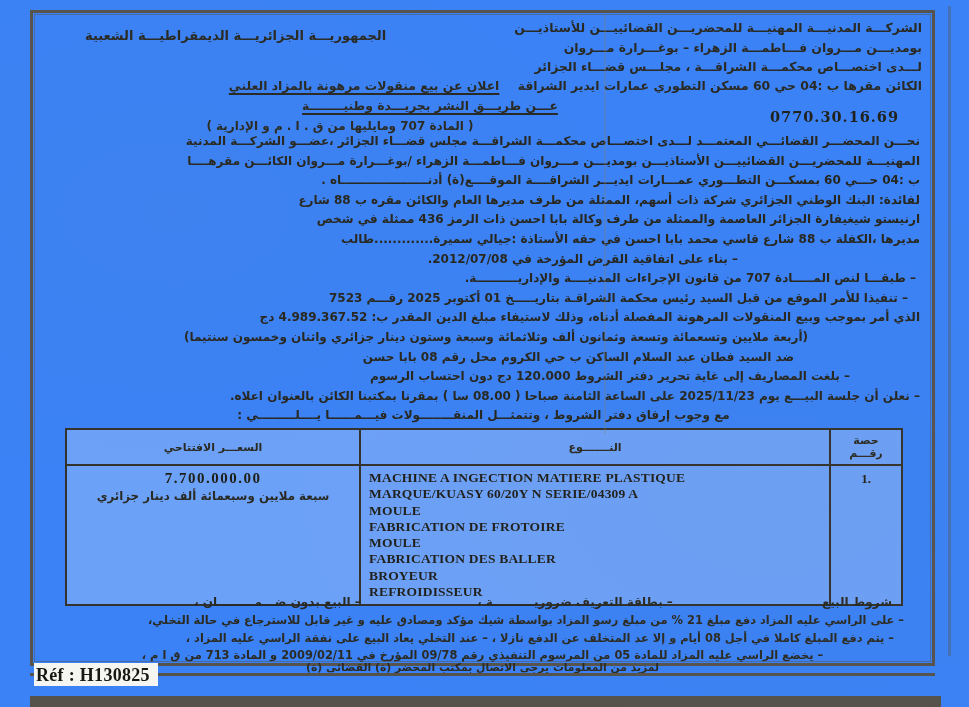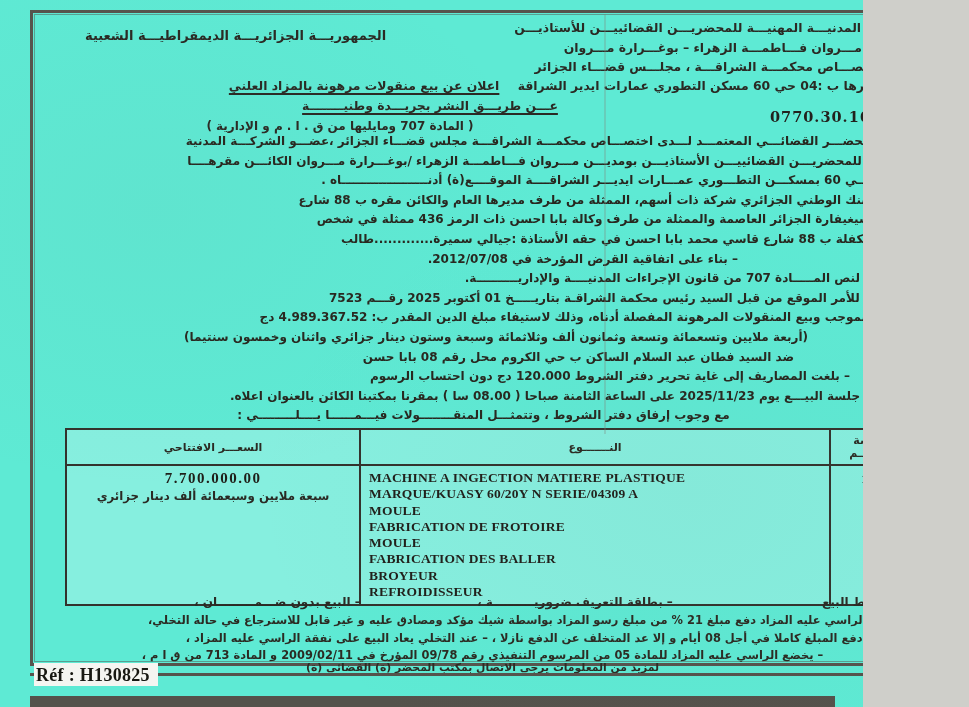--- a/index.html
+++ b/index.html
@@ -1,16 +1,16 @@
 <!DOCTYPE html>
 <html><head>
 <meta charset="utf-8">
 <style>
   html,body{margin:0;padding:0;background:#cfcfca;}
-  .canvas{position:relative;width:863px;height:707px;background:#5eead4;overflow:hidden;
+  .canvas{position:relative;width:969px;height:707px;background:#3b82f6;overflow:hidden;
           font-family:"DejaVu Sans",sans-serif;color:#2a2a24;}
   .canvas::after{content:"";position:absolute;inset:0;pointer-events:none;
           background:radial-gradient(ellipse at 18% 30%, rgba(120,120,110,.05), transparent 40%),
                      radial-gradient(ellipse at 80% 70%, rgba(120,120,110,.05), transparent 45%);}
   .frame{position:absolute;left:30px;top:10px;width:899px;height:650px;border:3px solid #56544d;}
   .frame-inner{position:absolute;inset:1px;border:1px solid rgba(86,84,77,.5);pointer-events:none;}
 
   .republic{position:absolute;left:52px;top:15px;font-size:13px;font-weight:bold;direction:rtl;white-space:nowrap;}
   .office{position:absolute;right:10px;top:5px;text-align:right;font-size:12.4px;font-weight:bold;line-height:19.5px;direction:rtl;white-space:nowrap;}
   .line4row{position:absolute;right:10px;top:65px;direction:rtl;white-space:nowrap;font-size:12.4px;font-weight:bold;}

